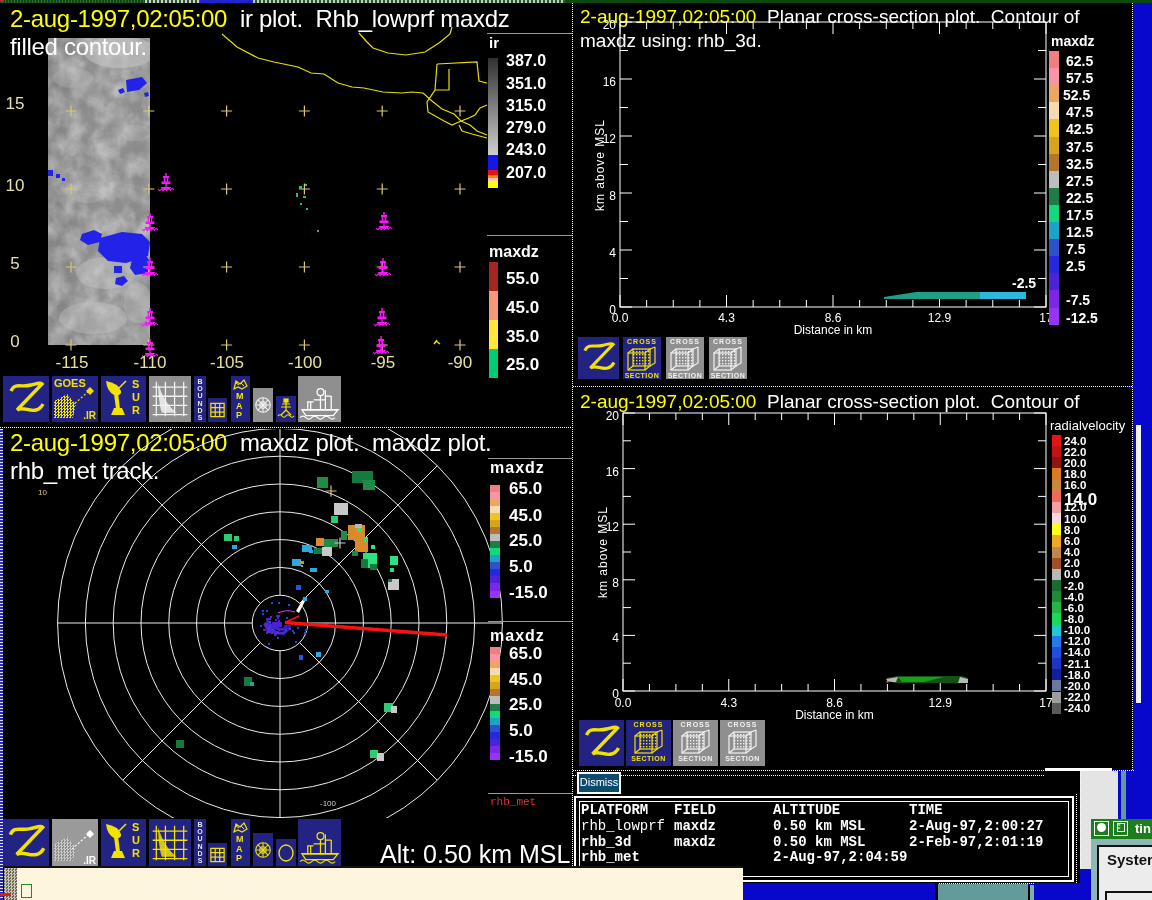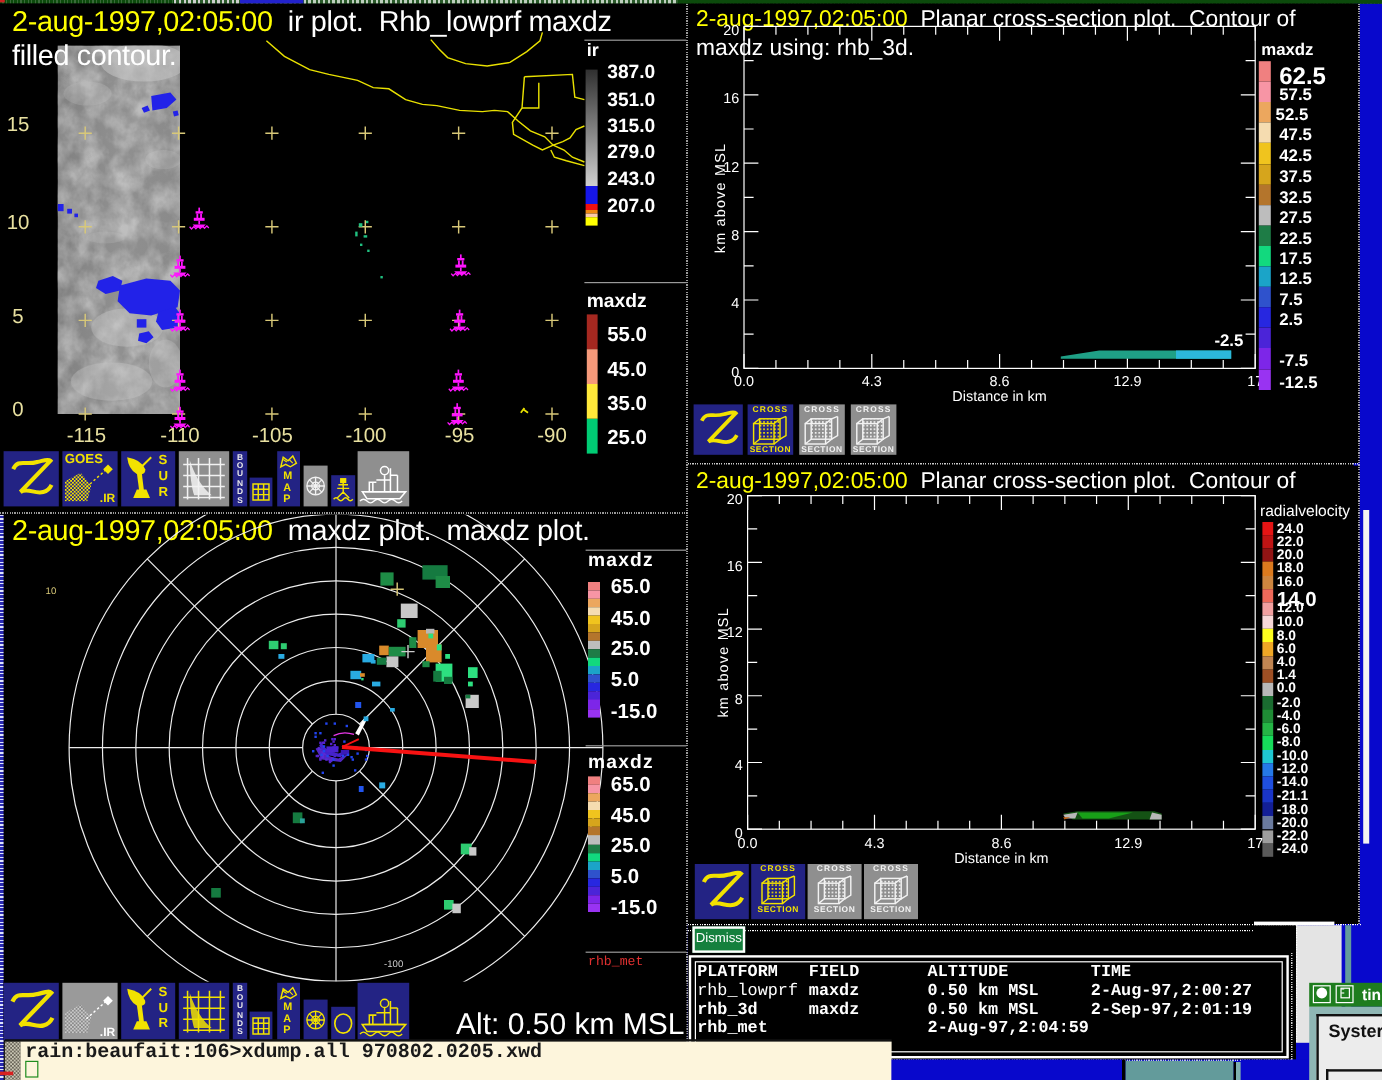--- a/index.html
+++ b/index.html
@@ -370,21 +370,21 @@
 <div class="a" style="left:1049px;top:153.6px;width:10px;height:17.2px;background:#b4752c"></div>
 <div class="a" style="left:1049px;top:170.7px;width:10px;height:17.2px;background:#bdbdbd"></div>
 <div class="a" style="left:1049px;top:187.8px;width:10px;height:17.2px;background:#1e7c46"></div>
 <div class="a" style="left:1049px;top:204.9px;width:10px;height:17.2px;background:#12d97e"></div>
 <div class="a" style="left:1049px;top:222.0px;width:10px;height:17.2px;background:#1ba4c8"></div>
 <div class="a" style="left:1049px;top:239.1px;width:10px;height:17.2px;background:#2f52cc"></div>
 <div class="a" style="left:1049px;top:256.2px;width:10px;height:17.2px;background:#2727e0"></div>
 <div class="a" style="left:1049px;top:273.3px;width:10px;height:17.2px;background:#4b24d8"></div>
 <div class="a" style="left:1049px;top:290.4px;width:10px;height:17.2px;background:#7d26e8"></div>
 <div class="a" style="left:1049px;top:307.5px;width:10px;height:17.2px;background:#9933f2"></div>
-<div class="a cl" style="left:1066px;top:53.0px;font-size:20px">62.5</div>
+<div class="a cl" style="left:1066px;top:53.0px;font-size:14px">62.5</div>
 <div class="a cl" style="left:1066px;top:70.1px;font-size:14px">57.5</div>
 <div class="a cl" style="left:1063px;top:87.2px;font-size:14px">52.5</div>
 <div class="a cl" style="left:1066px;top:104.3px;font-size:14px">47.5</div>
 <div class="a cl" style="left:1066px;top:121.4px;font-size:14px">42.5</div>
 <div class="a cl" style="left:1066px;top:138.5px;font-size:14px">37.5</div>
 <div class="a cl" style="left:1066px;top:155.6px;font-size:14px">32.5</div>
 <div class="a cl" style="left:1066px;top:172.7px;font-size:14px">27.5</div>
 <div class="a cl" style="left:1066px;top:189.8px;font-size:14px">22.5</div>
 <div class="a cl" style="left:1066px;top:206.9px;font-size:14px">17.5</div>
 <div class="a cl" style="left:1066px;top:224.0px;font-size:14px">12.5</div>
@@ -525,21 +525,21 @@
 <div class="a cl" style="left:1064px;top:445.6px;font-size:11.5px">22.0</div>
 <div class="a cl" style="left:1064px;top:456.8px;font-size:11.5px">20.0</div>
 <div class="a cl" style="left:1064px;top:467.9px;font-size:11.5px">18.0</div>
 <div class="a cl" style="left:1064px;top:479.1px;font-size:11.5px">16.0</div>
 <div class="a cl" style="left:1064px;top:490.2px;font-size:17px">14.0</div>
 <div class="a cl" style="left:1064px;top:501.4px;font-size:11.5px">12.0</div>
 <div class="a cl" style="left:1064px;top:512.5px;font-size:11.5px">10.0</div>
 <div class="a cl" style="left:1064px;top:523.7px;font-size:11.5px">8.0</div>
 <div class="a cl" style="left:1064px;top:534.9px;font-size:11.5px">6.0</div>
 <div class="a cl" style="left:1064px;top:546.0px;font-size:11.5px">4.0</div>
-<div class="a cl" style="left:1064px;top:557.1px;font-size:11.5px">1.4</div>
+<div class="a cl" style="left:1064px;top:557.1px;font-size:11.5px">2.0</div>
 <div class="a cl" style="left:1064px;top:568.3px;font-size:11.5px">0.0</div>
 <div class="a cl" style="left:1064px;top:579.5px;font-size:11.5px">-2.0</div>
 <div class="a cl" style="left:1064px;top:590.6px;font-size:11.5px">-4.0</div>
 <div class="a cl" style="left:1064px;top:601.8px;font-size:11.5px">-6.0</div>
 <div class="a cl" style="left:1064px;top:612.9px;font-size:11.5px">-8.0</div>
 <div class="a cl" style="left:1064px;top:624.0px;font-size:11.5px">-10.0</div>
 <div class="a cl" style="left:1064px;top:635.2px;font-size:11.5px">-12.0</div>
 <div class="a cl" style="left:1064px;top:646.4px;font-size:11.5px">-14.0</div>
 <div class="a cl" style="left:1064px;top:657.5px;font-size:11.5px">-21.1</div>
 <div class="a cl" style="left:1064px;top:668.6px;font-size:11.5px">-18.0</div>
@@ -587,38 +587,39 @@
             <rect width="3" height="3" fill="none"></rect>
             <rect x="0" y="0" width="1.4" height="1.4" fill="#f2f2f2"></rect>
           </pattern>
         </defs>
         <rect x="9" y="4" width="17" height="17" fill="url(#ptf)" stroke="#f2f2f2" stroke-width="1.2"></rect>
         <rect x="4" y="8" width="17" height="17" fill="none" stroke="#f2f2f2" stroke-width="1.2"></rect>
         <path d="M4,8 L9,4 M21,8 L26,4 M4,25 L9,21 M21,25 L26,21 M31,2 L26,4 M31,2 L31,18 L26,21" stroke="#f2f2f2" stroke-width="1.2" fill="none"></path>
       </svg>
       <div style="font-size:7px;font-weight:bold;color:#f2f2f2;letter-spacing:0.5px;line-height:7px">SECTION</div>
     </div>
-<div class="a" style="left:577px;top:772px;width:44px;height:22px;border:2px solid #fff;background:#15803d;box-sizing:border-box;color:#fff;font-size:11px;text-align:center;line-height:17px">Dismiss</div>
+<div class="a" style="left:577px;top:772px;width:44px;height:22px;border:2px solid #fff;background:#0c4a6e;box-sizing:border-box;color:#fff;font-size:11px;text-align:center;line-height:17px">Dismiss</div>
 <div class="a" style="left:574px;top:796px;width:500px;height:86px;border:2px solid #fff;box-sizing:border-box;background:#000"></div>
 <div class="a" style="left:579px;top:801px;width:490px;height:76px;border:1px solid #fff;box-sizing:border-box;background:#000"></div>
 <div class="a mono" style="left:581px;top:802px;font-size:14px;font-weight:bold;color:#fff;white-space:pre">PLATFORM</div>
 <div class="a mono" style="left:674px;top:802px;font-size:14px;font-weight:bold;color:#fff;white-space:pre">FIELD</div>
 <div class="a mono" style="left:773px;top:802px;font-size:14px;font-weight:bold;color:#fff;white-space:pre">ALTITUDE</div>
 <div class="a mono" style="left:909px;top:802px;font-size:14px;font-weight:bold;color:#fff;white-space:pre">TIME</div>
 <div class="a mono" style="left:581px;top:818px;font-size:14px;font-weight:normal;color:#fff;white-space:pre">rhb_lowprf</div>
 <div class="a mono" style="left:674px;top:818px;font-size:14px;font-weight:bold;color:#fff;white-space:pre">maxdz</div>
 <div class="a mono" style="left:773px;top:818px;font-size:14px;font-weight:bold;color:#fff;white-space:pre">0.50 km MSL</div>
 <div class="a mono" style="left:909px;top:818px;font-size:14px;font-weight:bold;color:#fff;white-space:pre">2-Aug-97,2:00:27</div>
 <div class="a mono" style="left:581px;top:834px;font-size:14px;font-weight:bold;color:#fff;white-space:pre">rhb_3d</div>
 <div class="a mono" style="left:674px;top:834px;font-size:14px;font-weight:bold;color:#fff;white-space:pre">maxdz</div>
 <div class="a mono" style="left:773px;top:834px;font-size:14px;font-weight:bold;color:#fff;white-space:pre">0.50 km MSL</div>
-<div class="a mono" style="left:909px;top:834px;font-size:14px;font-weight:bold;color:#fff;white-space:pre">2-Sep-97,2:01:19</div>
+<div class="a mono" style="left:909px;top:834px;font-size:14px;font-weight:bold;color:#fff;white-space:pre">2-Feb-97,2:01:19</div>
 <div class="a mono" style="left:581px;top:849px;font-size:14px;font-weight:bold;color:#fff;white-space:pre">rhb_met</div>
 <div class="a mono" style="left:773px;top:849px;font-size:14px;font-weight:bold;color:#fff;white-space:pre">2-Aug-97,2:04:59</div>
 <div class="a ttl" style="left:10px;top:429px;"><span class="y">2-aug-1997,02:05:00</span><span class="w">  maxdz plot.  maxdz plot.</span></div>
+<div class="a ttl w" style="left:10px;top:457px;">rhb_met track.</div>
 <svg class="a" style="left:0;top:429px" width="572" height="437">
       <g stroke="#ececec" stroke-width="1" fill="none">
         <circle cx="280" cy="194" r="27.8"></circle>
         <circle cx="280" cy="194" r="55.6"></circle>
         <circle cx="280" cy="194" r="83.4"></circle>
         <circle cx="280" cy="194" r="111.2"></circle>
         <circle cx="280" cy="194" r="139.0"></circle>
         <circle cx="280" cy="194" r="166.8"></circle>
         <circle cx="280" cy="194" r="194.6"></circle>
         <circle cx="280" cy="194" r="222.4"></circle>
@@ -862,21 +863,20 @@
           <path d="M10,34 V26 h6 M13,26 v8 M28,34 V14 M34,34 V20 M28,20 h6"></path>
           <circle cx="23" cy="16" r="3.5"></circle>
           <path d="M23,20 v14 M16,24 h12"></path>
           <path d="M2,42 q3,-3 6,0 q3,3 6,0 q3,-3 6,0 q3,3 6,0 q3,-3 6,0 q3,3 6,0" stroke-width="1.2"></path>
         </g>
       </svg></div>
 <div class="a w" style="left:380px;top:840px;font-size:25px">Alt: 0.50 km MSL</div>
 <div class="a" style="left:4px;top:866px;width:739px;height:2px;background:#111"></div>
 <div class="a" style="left:4px;top:868px;width:13px;height:32px;background:repeating-conic-gradient(#caC6b4 0 25%,#6a665a 0 50%) 0 0/3px 3px"></div>
 <div class="a" style="left:17px;top:868px;width:726px;height:32px;background:#fdf5dc"></div>
-<div class="a mono" style="left:21px;top:868px;font-size:16.7px;font-weight:bold;color:#1a1a1a;white-space:pre">rain:beaufait:106&gt;xdump.all 970802.0205.xwd</div>
 <div class="a" style="left:21px;top:884px;width:11px;height:14px;border:1.5px solid #1e8c1e;box-sizing:border-box"></div>
 <div class="a" style="left:0px;top:893px;width:11px;height:3px;background:#d82020"></div>
 <div class="a" style="left:743px;top:883px;width:192px;height:17px;background:#0808cc"></div>
 <div class="a" style="left:935px;top:883px;width:3px;height:17px;background:#000"></div>
 <div class="a" style="left:938px;top:884px;width:90px;height:16px;background:#639b9b"></div>
 <div class="a" style="left:1028px;top:885px;width:2px;height:15px;background:#000"></div>
 <div class="a" style="left:1030px;top:885px;width:4px;height:15px;background:#7fb0ae"></div>
 <div class="a" style="left:1034px;top:883px;width:59px;height:17px;background:#0808cc"></div>
 <div class="a" style="left:1136px;top:425px;width:5px;height:278px;background:#f2f2f2"></div>
 <div class="a" style="left:1045px;top:768px;width:67px;height:3px;background:#fff"></div>

